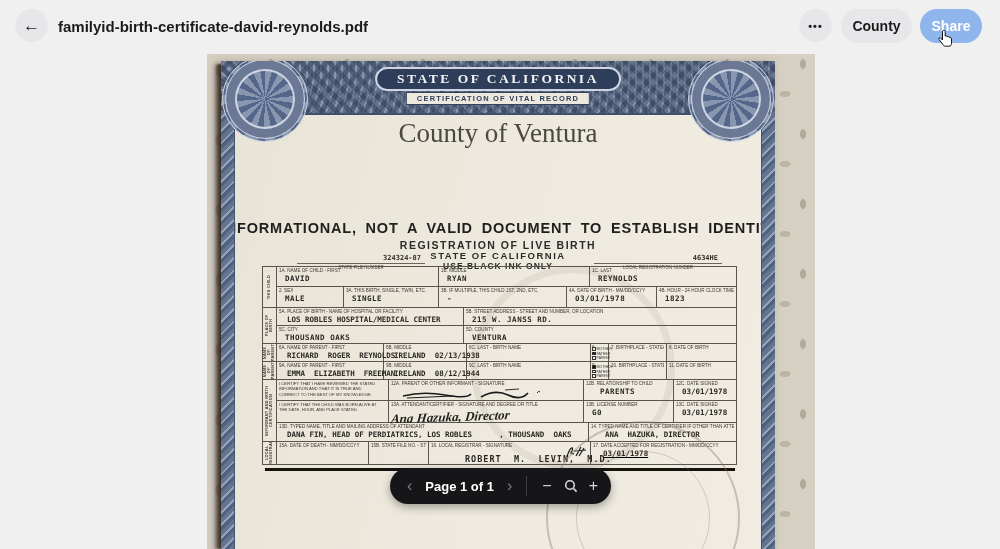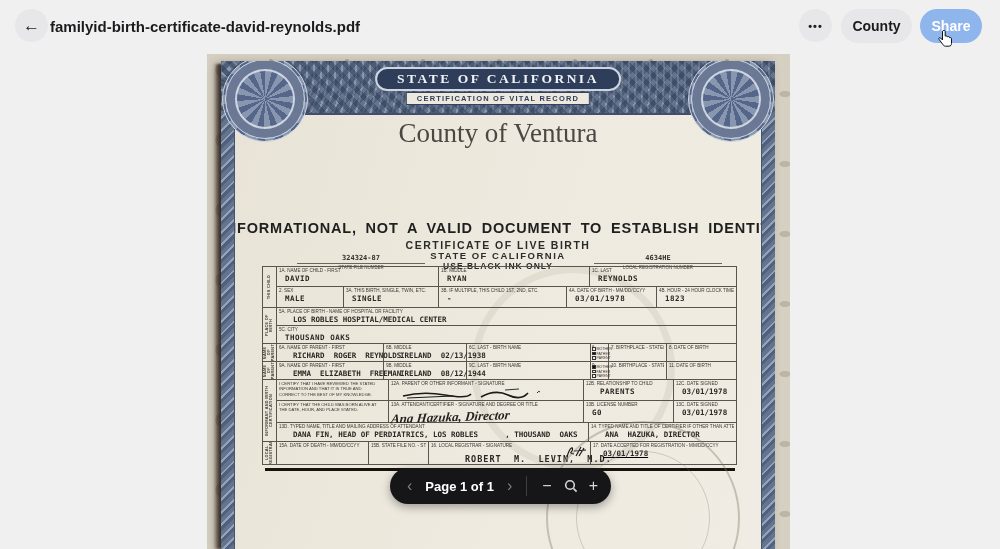--- a/index.html
+++ b/index.html
@@ -4,36 +4,36 @@
 <style>
   html,body{margin:0;padding:0;background:#f1f0f1;font-family:"Liberation Sans",sans-serif;}
   .stage{position:relative;width:1000px;height:549px;overflow:hidden;background:#f1f0f1;}
 
   
   .topbar{position:absolute;left:0;top:0;width:1000px;height:52px;}
   .circle-btn{position:absolute;width:33px;height:33px;border-radius:50%;background:#e7e7e9;
     display:flex;align-items:center;justify-content:center;color:#1c1c1e;cursor:pointer;}
   .back{left:15px;top:9px;font-size:17px;}
   .more{left:799px;top:9px;font-size:11px;letter-spacing:1px;font-weight:bold;}
-  .filename{position:absolute;left:50px;top:18px;font-size:15px;font-weight:700;color:#1b1b1e;}
+  .filename{position:absolute;left:58px;top:18px;font-size:15px;font-weight:700;color:#1b1b1e;}
   .pill-btn{position:absolute;top:9px;height:34px;border-radius:17px;display:flex;align-items:center;
     justify-content:center;font-size:14px;font-weight:700;cursor:pointer;}
   .details{left:841px;width:71px;background:#e7e7e9;color:#1b1b1e;}
   .share{left:920px;width:62px;background:#8fb5ed;color:#ffffff;}
   .cursor{position:absolute;left:938px;top:30px;z-index:40;}
 
   
   .photo{position:absolute;left:207px;top:54px;width:583px;height:495px;overflow:hidden;
     background-color:#d6d0c2;
     background-image:
       radial-gradient(ellipse 7px 12px at 12px 16px, #b5ae9c 0 45%, transparent 55%),
       radial-gradient(ellipse 11px 6px at 46px 40px, #bcb5a3 0 45%, transparent 55%),
       radial-gradient(ellipse 6px 10px at 64px 10px, #b1aa98 0 45%, transparent 55%),
       radial-gradient(ellipse 9px 5px at 26px 58px, #beb7a5 0 45%, transparent 55%);
-    background-size:76px 70px;}
+    background-size:76px 70px;padding-left:25px;}
   .edge-shadow{position:absolute;left:7px;top:10px;bottom:0;width:11px;
     background:linear-gradient(90deg,rgba(45,36,28,0.05),rgba(45,36,28,0.9) 55%,rgba(45,36,28,0.95));
     filter:blur(1px);z-index:1;}
   .paper{position:absolute;left:14px;top:7px;width:554px;height:488px;z-index:2;overflow:hidden;
     background:linear-gradient(105deg,#e8e3d6 0%,#eeeadf 55%,#f0ece3 100%);
     box-shadow:-5px 3px 9px rgba(50,40,30,0.45);}
 
   
   .band{position:absolute;left:0;top:0;right:0;height:52px;background-color:#64748f;
     background-image:
@@ -63,21 +63,21 @@
     font-size:9.5px;font-weight:bold;letter-spacing:0.4px;color:#3f3b37;}
 
   .informational{position:absolute;left:0;right:0;top:159px;text-align:center;white-space:nowrap;
     font-size:14.5px;font-weight:700;letter-spacing:0.8px;word-spacing:4px;color:#1f1f1f;}
   .doc-head{position:absolute;left:0;right:0;top:178px;text-align:center;color:#2b2b2b;line-height:1.15;}
   .doc-head .t1{font-size:10.5px;font-weight:bold;letter-spacing:1.5px;}
   .doc-head .t2{font-size:9.5px;font-weight:bold;letter-spacing:1.5px;}
   .doc-head .t3{font-size:8.5px;font-weight:bold;letter-spacing:1px;}
   .numgrp{position:absolute;top:185px;text-align:center;}
   .numgrp .nval{font-family:"DejaVu Sans Mono",monospace;font-size:7px;font-weight:bold;color:#35312c;
-    border-bottom:1px solid #6b655c;padding:0 4px 1px 4px;display:inline-block;min-width:120px;}
+    border-bottom:1px solid #6b655c;padding:0 4px 1px 4px;display:inline-block;min-width:120px;text-align:right;}
   .numgrp .nlbl{font-size:4.5px;color:#4a453e;margin-top:1px;}
   .numgrp.left{left:64px;width:152px;}
   .numgrp.right{left:358px;width:158px;}
 
   
   .wm-ring{position:absolute;left:250px;top:205px;width:190px;height:190px;border-radius:50%;
     border:7px solid rgba(150,140,122,0.14);}
   .seal{position:absolute;left:325px;top:360px;width:190px;height:190px;border-radius:50%;
     border:2px solid rgba(130,120,103,0.38);}
   .seal::after{content:"";position:absolute;left:28px;top:28px;right:28px;bottom:28px;border-radius:50%;
@@ -93,21 +93,21 @@
   .vtext{writing-mode:vertical-rl;transform:rotate(180deg);font-size:3.8px;font-weight:bold;
     color:#3c3833;letter-spacing:0.3px;line-height:1;text-align:center;}
   .rows-col{flex:1;display:flex;flex-direction:column;}
   .frow{display:flex;border-bottom:1px solid #5a544c;}
   .frow:last-child{border-bottom:none;text-decoration:underline;}
   .cell{border-right:1px solid #5a544c;padding:1px 2px;position:relative;overflow:visible;}
   .cell:last-child{border-right:none;}
   .lbl{font-size:4.6px;color:#3c3833;white-space:nowrap;overflow:hidden;line-height:1.1;}
   .val{font-family:"DejaVu Sans Mono",monospace;font-weight:bold;font-size:7.5px;letter-spacing:0.5px;
     color:#2b2724;margin:2px 0 0 6px;white-space:pre;line-height:1;}
-  .val.tight{letter-spacing:0;margin-left:14px;}
+  .val.tight{letter-spacing:0;margin-left:8px;}
   .val.big{font-size:8.5px;letter-spacing:1px;margin-left:34px;display:inline-block;}
   .certtxt{font-size:4.2px;line-height:1.3;color:#3a3631;padding-right:3px;}
   .cb{display:flex;flex-direction:column;padding:1px 1px;}
   .cbrow{display:flex;align-items:center;margin-top:0.5px;}
   .box{width:3.5px;height:3.5px;border:0.5px solid #333;margin-right:1px;flex:none;}
   .box.checked{background:#111;}
   .cbl{font-size:3.6px;color:#3c3833;white-space:nowrap;}
   .scribble{position:absolute;left:6px;bottom:0;}
   .cursive{font-family:"Liberation Serif",serif;font-style:italic;font-weight:600;font-size:13px;
     color:#242220;transform:rotate(-2deg) skewX(-8deg);white-space:nowrap;margin-top:1px;}
@@ -155,21 +155,21 @@
       <div class="strip r"></div>
       <div class="rosette l"></div>
       <div class="rosette r"></div>
       <div class="state-pill">STATE OF CALIFORNIA</div>
       <div class="cert-box">CERTIFICATION OF VITAL RECORD</div>
 
       <div class="county-title">County of Ventura</div>
 
       <div class="informational">INFORMATIONAL, NOT A VALID DOCUMENT TO ESTABLISH IDENTITY</div>
       <div class="doc-head">
-        <div class="t1">CERTIFICATE OF LIVE BIRTH</div>
+        <div class="t1">REGISTRATION OF LIVE BIRTH</div>
         <div class="t2">STATE OF CALIFORNIA</div>
         <div class="t3">USE BLACK INK ONLY</div>
       </div>
       <div class="numgrp left">
         <div class="nval">324324-87</div>
         <div class="nlbl">STATE FILE NUMBER</div>
       </div>
       <div class="numgrp right">
         <div class="nval">4634HE</div>
         <div class="nlbl">LOCAL REGISTRATION NUMBER</div>
@@ -236,26 +236,34 @@
               <div class="lbl">4B. HOUR - 24 HOUR CLOCK TIME</div>
               <div class="val">1823</div>
             </div>
           </div>
 
           <div class="frow" style="height:18px">
             <div class="cell" style="width:187px">
               <div class="lbl">5A. PLACE OF BIRTH - NAME OF HOSPITAL OR FACILITY</div>
               <div class="val tight">LOS ROBLES HOSPITAL/MEDICAL CENTER</div>
             </div>
+            <div class="cell" style="width:272px">
+              <div class="lbl">5B. STREET ADDRESS - STREET AND NUMBER, OR LOCATION</div>
+              <div class="val">215 W. JANSS RD.</div>
+            </div>
           </div>
 
           <div class="frow" style="height:18px">
             <div class="cell" style="width:187px">
               <div class="lbl">5C. CITY</div>
               <div class="val">THOUSAND OAKS</div>
+            </div>
+            <div class="cell" style="width:272px">
+              <div class="lbl">5D. COUNTY</div>
+              <div class="val">VENTURA</div>
             </div>
           </div>
 
           <div class="frow" style="height:18px">
             <div class="cell" style="width:107px">
               <div class="lbl">6A. NAME OF PARENT - FIRST</div>
               <div class="val tight">RICHARD  ROGER  REYNOLDS</div>
             </div>
             <div class="cell" style="width:83px">
               <div class="lbl">6B. MIDDLE</div>

